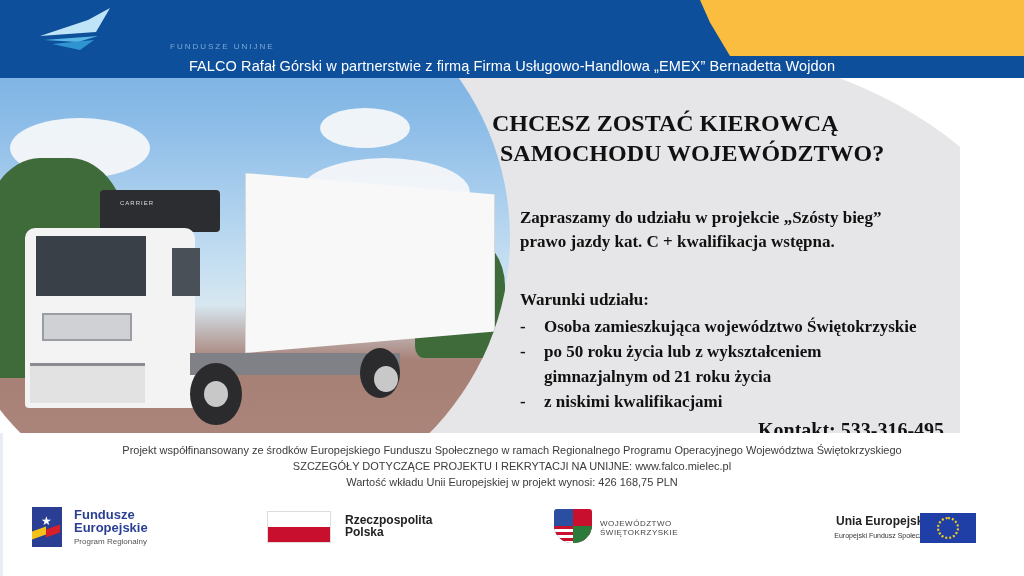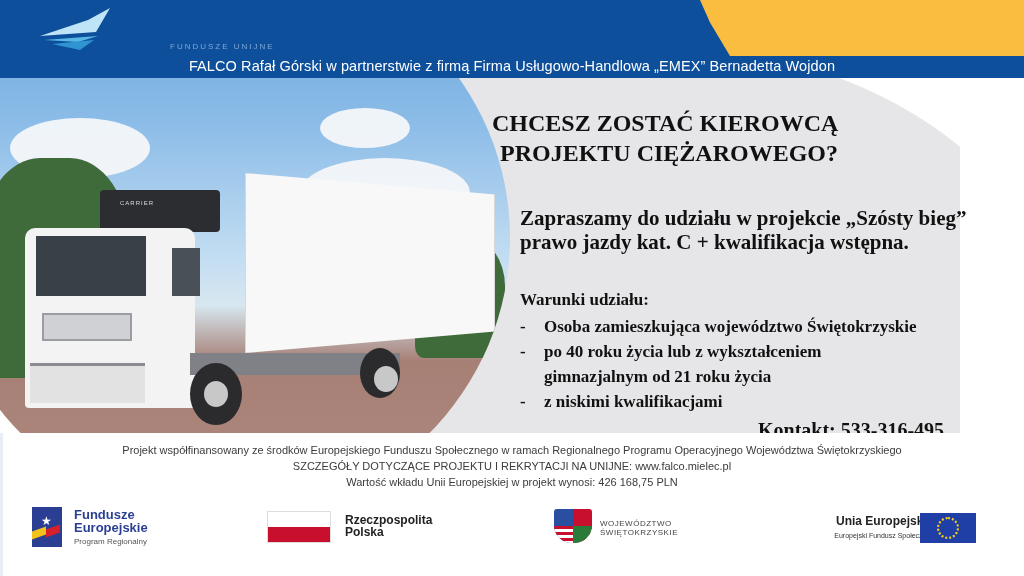--- a/index.html
+++ b/index.html
@@ -41,21 +41,21 @@
   .truck-chassis { position: absolute; left: 250px; top: 395px; width: 210px; height: 22px; background: #7f8186; }
   .wheel { position: absolute; width: 52px; height: 62px; border-radius: 50%; background: #2b2b2d; }
   .wheel::after { content: ""; position: absolute; left: 14px; top: 18px; width: 24px; height: 26px; border-radius: 50%; background: #c8c8c8; }
   .reefer { position: absolute; left: 160px; top: 232px; width: 120px; height: 42px; background: #2b2d31; border-radius: 4px; }
   .reefer span { position: absolute; left: 20px; top: 10px; color: #dcdcdc; font-size: 6px; letter-spacing: 1px; }
 
   .headline { position: absolute; left: 492px; top: 30px; width: 480px; font-family: "Liberation Serif", serif;
               font-weight: 700; font-size: 24px; line-height: 30px; color: #111111; }
   .headline div:nth-child(2) { padding-left: 8px; }
   .intro { position: absolute; left: 520px; top: 128px; width: 480px; font-family: "Liberation Serif", serif;
-           font-weight: 700; font-size: 21px; line-height: 24px; color: #111111; }
+           font-weight: 700; font-size: 17px; line-height: 24px; color: #111111; }
   .cond-title { position: absolute; left: 520px; top: 210px; font-family: "Liberation Serif", serif; font-weight: 700;
                 font-size: 17px; line-height: 24px; color: #111111; text-align: center; }
   .cond-list { position: absolute; left: 520px; top: 236px; width: 504px; list-style: none;
                font-family: "Liberation Serif", serif; font-weight: 700; font-size: 17px; line-height: 25px; color: #111111; }
   .cond-list li { position: relative; padding-left: 24px; }
   .cond-list li .dash { position: absolute; left: 0; top: 0; }
   .contact { position: absolute; left: 758px; top: 340px; font-family: "Liberation Serif", serif; font-weight: 700;
              font-size: 20px; line-height: 24px; color: #111111; }
 
   
@@ -131,37 +131,37 @@
     <div class="truck-sidewin"></div>
     <div class="truck-grille"></div>
     <div class="truck-bumper"></div>
     <div class="truck-chassis"></div>
     <div class="wheel" style="left:250px;top:405px;"></div>
     <div class="wheel" style="left:420px;top:390px;width:40px;height:50px;"></div>
   </div>
 
   <div class="headline">
     <div>CHCESZ ZOSTAĆ KIEROWCĄ</div>
-    <div>PROJEKTU CIĘŻAROWEGO?</div>
+    <div>SAMOCHODU WOJEWÓDZTWO?</div>
   </div>
 
   <div class="intro">
     <div>Zapraszamy do udziału w projekcie „Szósty bieg”</div>
     <div>prawo jazdy kat. C + kwalifikacja wstępna.</div>
   </div>
 
   <div class="cond-title">Warunki udziału:</div>
   <ul class="cond-list">
     <li>
       <span class="dash">-</span>
       <span>Osoba zamieszkująca województwo Świętokrzyskie</span>
     </li>
     <li style="width:380px;">
       <span class="dash">-</span>
-      <span>po 40 roku życia lub z wykształceniem gimnazjalnym od 21 roku życia</span>
+      <span>po 50 roku życia lub z wykształceniem gimnazjalnym od 21 roku życia</span>
     </li>
     <li>
       <span class="dash">-</span>
       <span>z niskimi kwalifikacjami</span>
     </li>
   </ul>
 
   <div class="contact">Kontakt: 533-316-495</div>
 </div>
 

